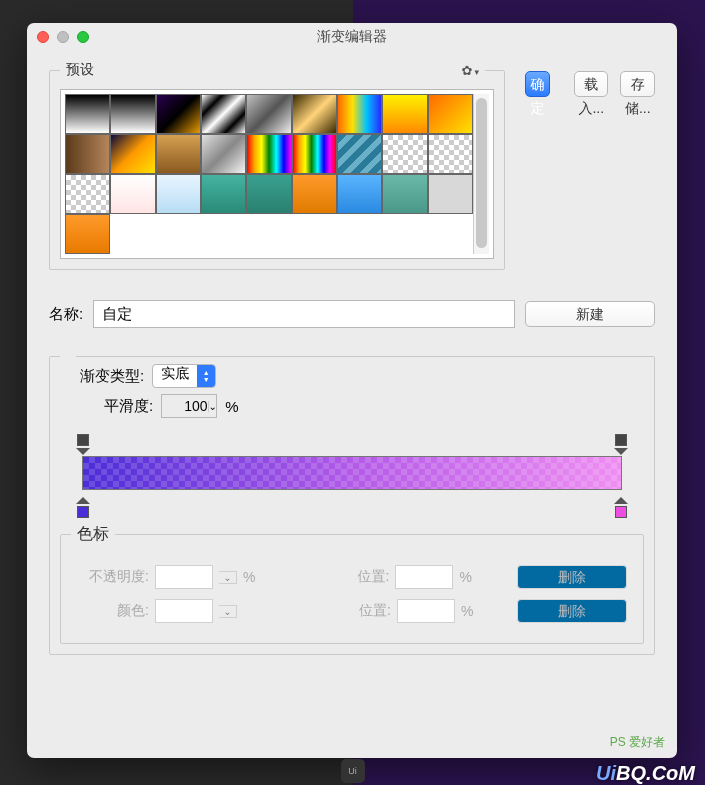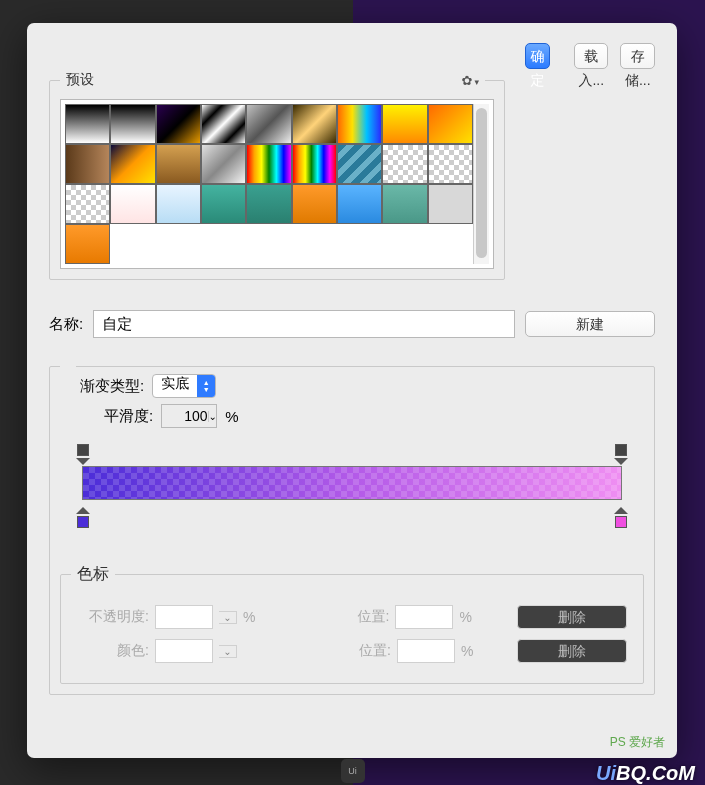--- a/index.html
+++ b/index.html
@@ -8,21 +8,21 @@
 .titlebar { height: 28px; display: flex; align-items: center; padding: 0 10px; position: relative; }
 .traffic { display: flex; gap: 8px; }
 .traffic span { width: 12px; height: 12px; border-radius: 50%; display: inline-block; }
 .tl-close { background: #ff5f57; border: 1px solid #e24640; }
 .tl-min { background: #c0c0c0; border: 1px solid #a8a8a8; }
 .tl-max { background: #28c840; border: 1px solid #1aab29; }
 .title { position: absolute; left: 0; right: 0; text-align: center; font-size: 14px; color: #4a4a4a; }
 .content { padding: 10px 22px; }
 .row-top { display: flex; gap: 20px; }
 .preset-group { flex: 1; position: relative; }
-fieldset { border: 1px solid #c9c9c9; border-radius: 2px; padding: 10px; margin-top: 38px; }
+fieldset { border: 1px solid #c9c9c9; border-radius: 2px; padding: 10px; }
 legend { font-size: 14px; padding: 0 6px; color: #333; }
 .preset-legend { display: flex; align-items: center; width: 425px; padding: 0; }
 .preset-legend .lbl { padding: 0 6px; }
 .gear { margin-left: auto; margin-right: 6px; font-size: 13px; color: #555; cursor: pointer; }
 .gear::after { content: "▾"; font-size: 9px; margin-left: 2px; }
 .preset-box { background: #fff; border: 1px solid #b8b8b8; height: 170px; padding: 4px; display: flex; }
 .swatch-grid { flex: 1; display: grid; grid-template-columns: repeat(9, 1fr); grid-auto-rows: 40px; gap: 0; }
 .swatch { border: 1px solid #666; position: relative; overflow: hidden; }
 .checker { background-image: linear-gradient(45deg,#ccc 25%,transparent 25%,transparent 75%,#ccc 75%),linear-gradient(45deg,#ccc 25%,transparent 25%,transparent 75%,#ccc 75%); background-size: 10px 10px; background-position: 0 0, 5px 5px; }
 .scroll-track { width: 16px; background: #f4f4f4; border-left: 1px solid #ccc; position: relative; }
@@ -52,30 +52,38 @@
 .stop.bot .arrow { border-bottom: 7px solid #555; top: -1px; left: 0; }
 .stop.bot .box { bottom: -2px; }
 .stop.top { top: 0; }
 .stop.bot { bottom: 0; }
 .cstop-legend { font-size: 16px; }
 .cstop-row { display: flex; align-items: center; gap: 6px; margin: 10px 6px; font-size: 14px; color: #aaa; }
 .cstop-row .lbl { width: 72px; text-align: right; }
 .cstop-row .field { width: 58px; height: 24px; border: 1px solid #d0d0d0; background: #fff; display: inline-flex; }
 .cstop-row .dd { width: 18px; border: 1px solid #d0d0d0; border-left: none; display: flex; align-items: center; justify-content: center; color: #888; font-size: 10px; }
 .cstop-row .gap { width: 50px; }
-.cstop-row .btn-dis { width: 110px; height: 24px; border: 1px solid #d8d8d8; border-radius: 4px; background: #404040; color: #bbb; text-align: center; line-height: 22px; margin-left: auto; }
+.cstop-row .btn-dis { width: 110px; height: 24px; border: 1px solid #d8d8d8; border-radius: 4px; background: #0369a1; color: #bbb; text-align: center; line-height: 22px; margin-left: auto; }
 .watermark { position: absolute; right: 10px; bottom: 0; font-size: 20px; font-weight: bold; font-style: italic; color: #fff; text-shadow: 0 0 4px rgba(0,0,0,0.6); }
 .watermark .u { color: #7aa9ff; }
 .watermark2 { position: absolute; right: 40px; bottom: 34px; font-size: 12px; color: #5fa84e; }
 .footer-icon { position: absolute; left: 50%; bottom: 2px; transform: translateX(-50%); width: 24px; height: 24px; background: #333; border-radius: 5px; color: #aaa; font-size: 9px; display: flex; align-items: center; justify-content: center; }
 </style>
 </head>
 <body>
 
 <div class="dialog">
+  <div class="titlebar">
+    <div class="traffic">
+      <span class="tl-close"></span>
+      <span class="tl-min"></span>
+      <span class="tl-max"></span>
+    </div>
+    <div class="title">渐变编辑器</div>
+  </div>
 
   <div class="content">
     <div class="row-top">
       <div class="preset-group">
         <fieldset>
           <legend class="preset-legend">
             <span class="lbl">预设</span>
             <span class="gear">✿</span>
           </legend>
           <div class="preset-box">

